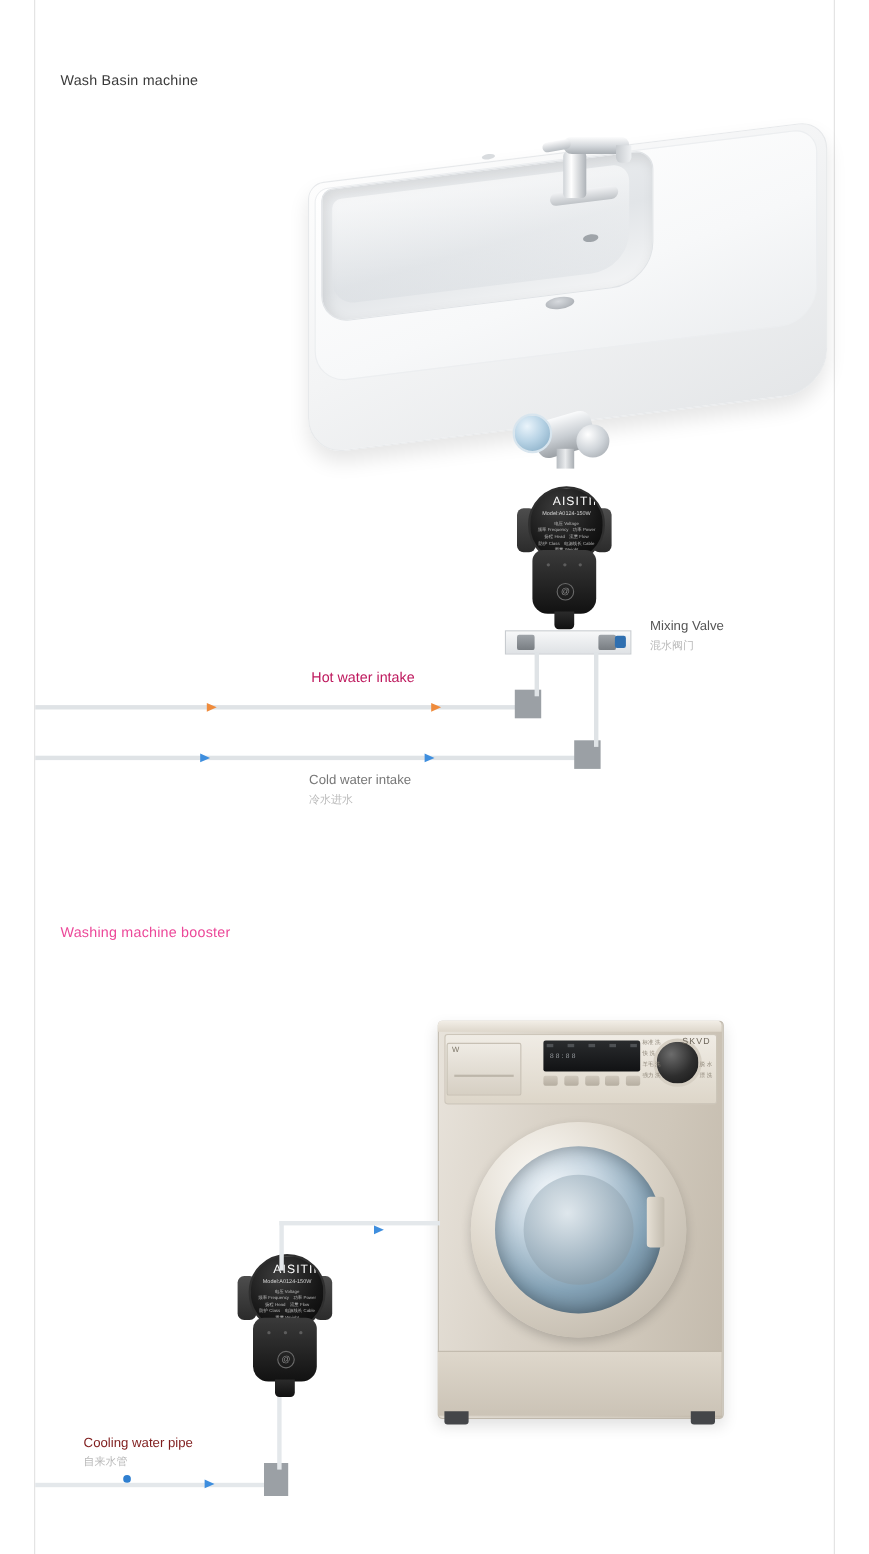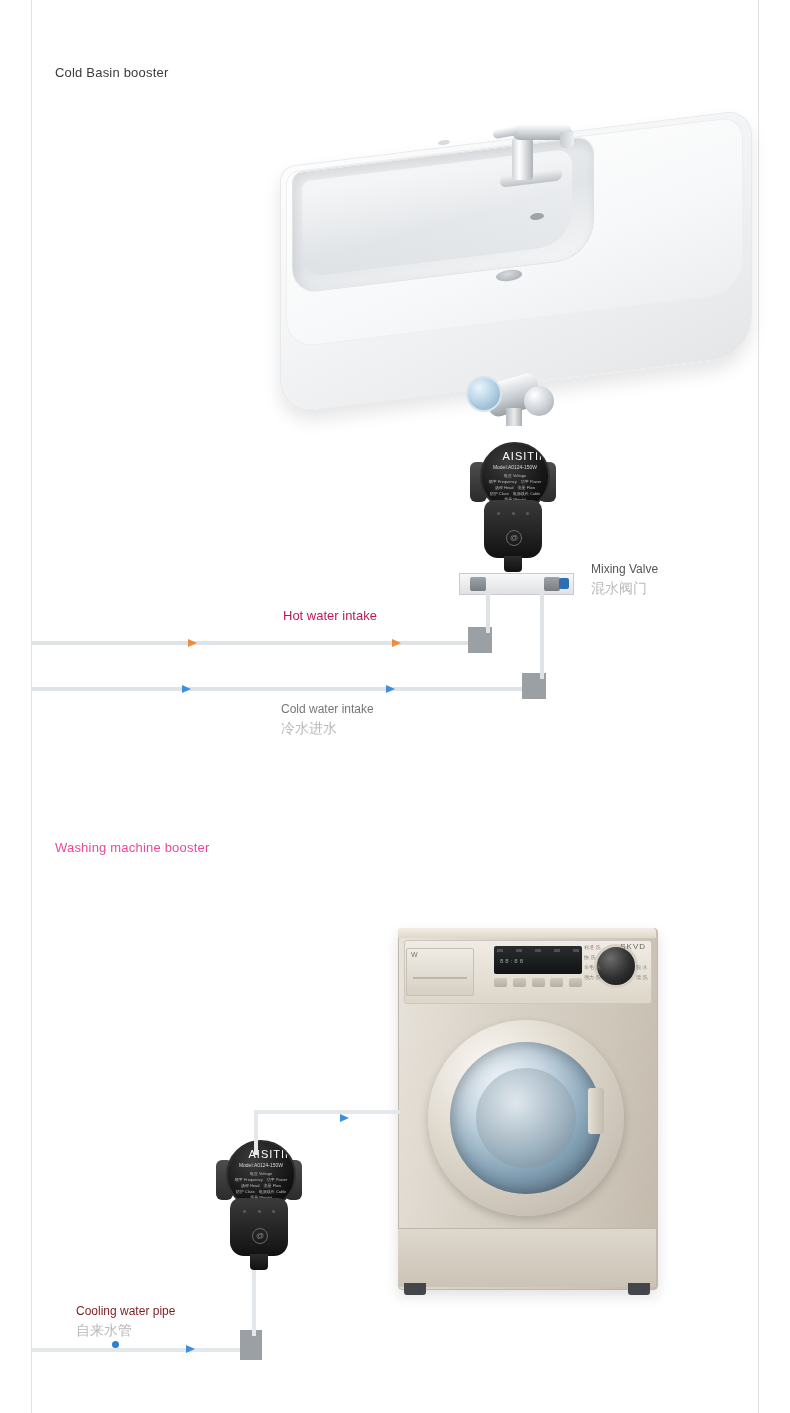--- a/index.html
+++ b/index.html
@@ -35,21 +35,21 @@
     letter-spacing: .2px;
     white-space: nowrap;
   }
   .caption {
     position: absolute;
     font-size: 12px;
     color: #555;
     white-space: nowrap;
   }
   .caption.faded { color: #7f1d1d; }
-  .caption.tiny { font-size: 14px; color: #b9b9b9; }
+  .caption.tiny { font-size: 10px; color: #b9b9b9; }
 
   
   .basin-wrap {
     position: absolute;
     left: 272px;
     top: 110px;
     width: 485px;
     height: 290px;
   }
   .basin-body {
@@ -595,21 +595,21 @@
   .pipe-light { background: #e4e8eb; }
 </style>
 </head>
 <body>
 
 <div class="page">
 
   <div class="edge-line edge-left"></div>
   <div class="edge-line edge-right"></div>
 
-  <div class="section-title" style="left:55px; top:65px;">Cold Basin booster</div>
+  <div class="section-title" style="left:55px; top:65px;">Wash Basin machine</div>
 
   <div class="basin-wrap">
     <div class="basin-body"></div>
     <div class="basin-rim"></div>
     <div class="basin-bowl"></div>
     <div class="basin-inner-shadow"></div>
     <div class="basin-drain"></div>
     <div class="basin-overflow"></div>
     <div class="basin-hole"></div>
 

